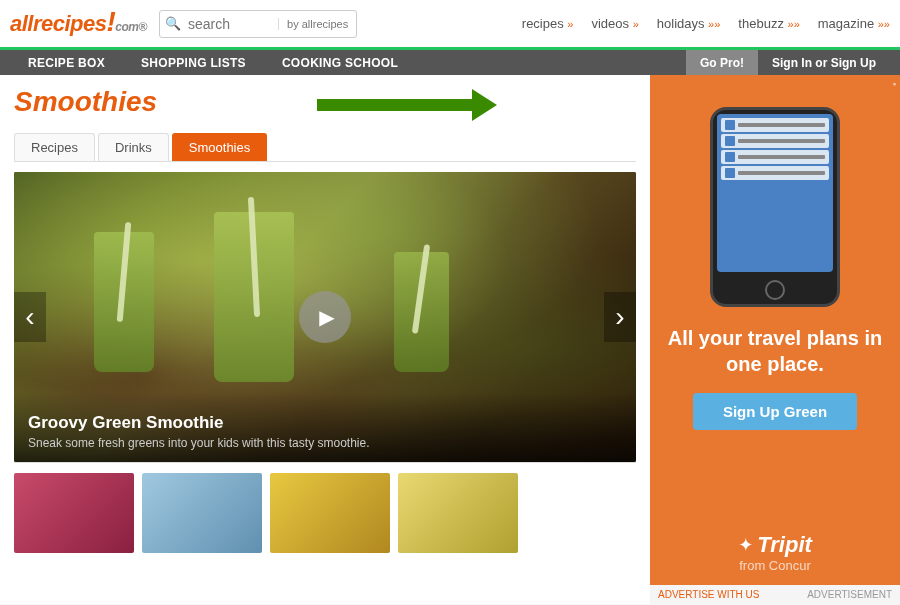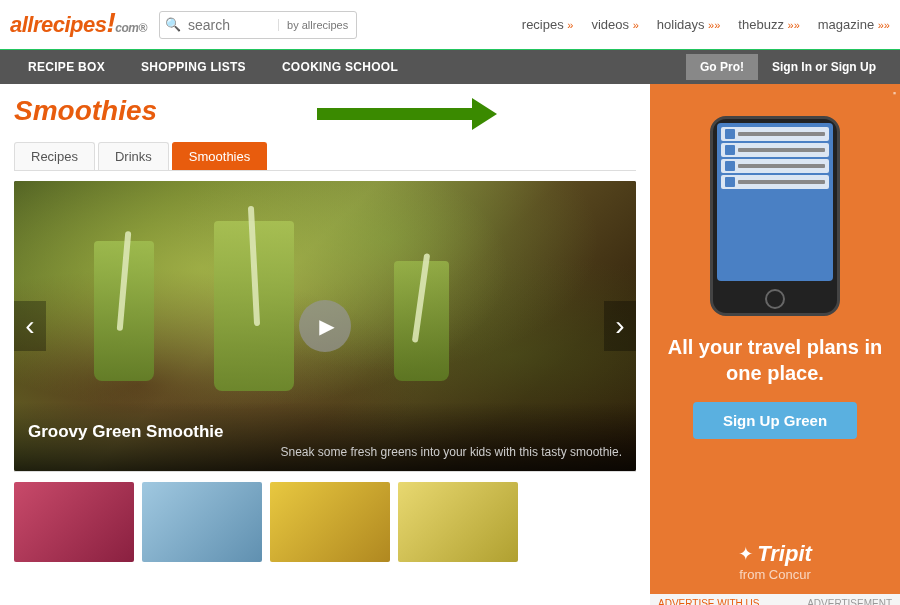--- a/index.html
+++ b/index.html
@@ -1,34 +1,34 @@
 <!DOCTYPE html>
 <html><head>
   <meta charset="utf-8">
   <style>
     * { margin: 0; padding: 0; box-sizing: border-box; }
     body { font-family: Arial, sans-serif; font-size: 13px; background: #f5f5f5; width: 900px; overflow: hidden; }
 
     
-    #header { background: #fff; border-bottom: 1px solid #22c55e; padding: 8px 10px; display: flex; align-items: center; gap: 12px; height: 50px; }
+    #header { background: #fff; border-bottom: 3px solid #22c55e; padding: 8px 10px; display: flex; align-items: center; gap: 12px; height: 50px; }
     #logo { display: flex; align-items: center; }
     #logo-text { font-size: 22px; color: #e85c0d; font-style: italic; font-weight: bold; letter-spacing: -0.5px; }
     #logo-dot { color: #e85c0d; font-size: 28px; line-height: 0; }
     #logo-com { color: #888; font-size: 12px; }
     #search-bar { display: flex; align-items: center; border: 1px solid #ccc; border-radius: 3px; height: 28px; background: #fff; }
     #search-icon-wrap { padding: 0 6px; color: #999; }
     #search-input { border: none; outline: none; font-size: 14px; width: 90px; color: #555; }
     #by-ingredient { font-size: 11px; color: #777; border-left: 1px solid #ddd; padding: 0 8px; white-space: nowrap; }
     #main-nav { display: flex; align-items: center; gap: 18px; flex: 1; justify-content: flex-end; }
     .nav-item { color: #555; font-size: 13px; text-decoration: none; cursor: pointer; }
     .nav-item .arrow { color: #e85c0d; font-size: 11px; }
     .nav-item.double .arrow { font-size: 11px; }
 
     
-    #subnav { background: #555; height: 34px; display: flex; align-items: center; padding: 0 10px; }
+    #subnav { background: #555; height: 25px; display: flex; align-items: center; padding: 0 10px; }
     #subnav-left { display: flex; gap: 0; flex: 1; }
     .subnav-item { color: #fff; font-size: 12px; font-weight: bold; padding: 0 18px; height: 38px; line-height: 38px; text-transform: uppercase; cursor: pointer; letter-spacing: 0.3px; }
     #subnav-right { display: flex; align-items: flex-end; gap: 0; }
     #gopro-btn { color: #fff; font-size: 12px; font-weight: bold; background: #888; padding: 6px 14px; cursor: pointer; }
     #signin-btn { color: #fff; font-size: 12px; font-weight: bold; padding: 6px 14px; cursor: pointer; }
 
     
     #content-area { display: flex; background: #fff; }
     #main-col { flex: 1; padding: 10px 14px; min-width: 0; }
     #right-col { width: 250px; flex-shrink: 0; }
@@ -40,21 +40,21 @@
     
     #tabs { display: flex; gap: 0; margin-bottom: 10px; border-bottom: 1px solid #ddd; }
     .tab { padding: 6px 16px; border: 1px solid #ddd; border-bottom: none; background: #f9f9f9; font-size: 13px; cursor: pointer; color: #555; margin-right: 3px; border-radius: 3px 3px 0 0; }
     .tab.active { background: #e85c0d; color: #fff; border-color: #e85c0d; }
 
     
     #slideshow { position: relative; background: #333; width: 100%; height: 290px; overflow: hidden; border-radius: 2px; }
     #slide-image { width: 100%; height: 100%; background: linear-gradient(135deg, #4a5a20 0%, #6b7a2a 20%, #8b8b40 40%, #5a4a20 60%, #3a2a10 80%, #2a1a08 100%); position: relative; }
     #slide-overlay { position: absolute; bottom: 0; left: 0; right: 0; background: linear-gradient(transparent, rgba(0,0,0,0.75)); padding: 20px 14px 12px; }
     #slide-title { color: #fff; font-size: 17px; font-weight: bold; }
-    #slide-desc { color: #ccc; font-size: 12px; margin-top: 3px; text-align: right; }
+    #slide-desc { color: #ccc; font-size: 12px; margin-top: 3px; }
     #play-btn { position: absolute; top: 50%; left: 50%; transform: translate(-50%, -50%); width: 52px; height: 52px; border-radius: 50%; background: rgba(150,150,150,0.7); display: flex; align-items: center; justify-content: center; cursor: pointer; }
     #play-icon { color: #fff; font-size: 20px; margin-left: 4px; }
     .slide-nav { position: absolute; top: 50%; transform: translateY(-50%); color: #fff; font-size: 28px; cursor: pointer; background: rgba(0,0,0,0.3); width: 32px; height: 50px; display: flex; align-items: center; justify-content: center; }
     #slide-prev { left: 0; }
     #slide-next { right: 0; }
 
     
     #collections-header { display: flex; align-items: baseline; gap: 6px; margin: 14px 0 10px; }
     #collections-title { font-size: 16px; font-weight: bold; color: #333; }
     #collections-count { color: #e85c0d; font-weight: bold; font-size: 15px; }

